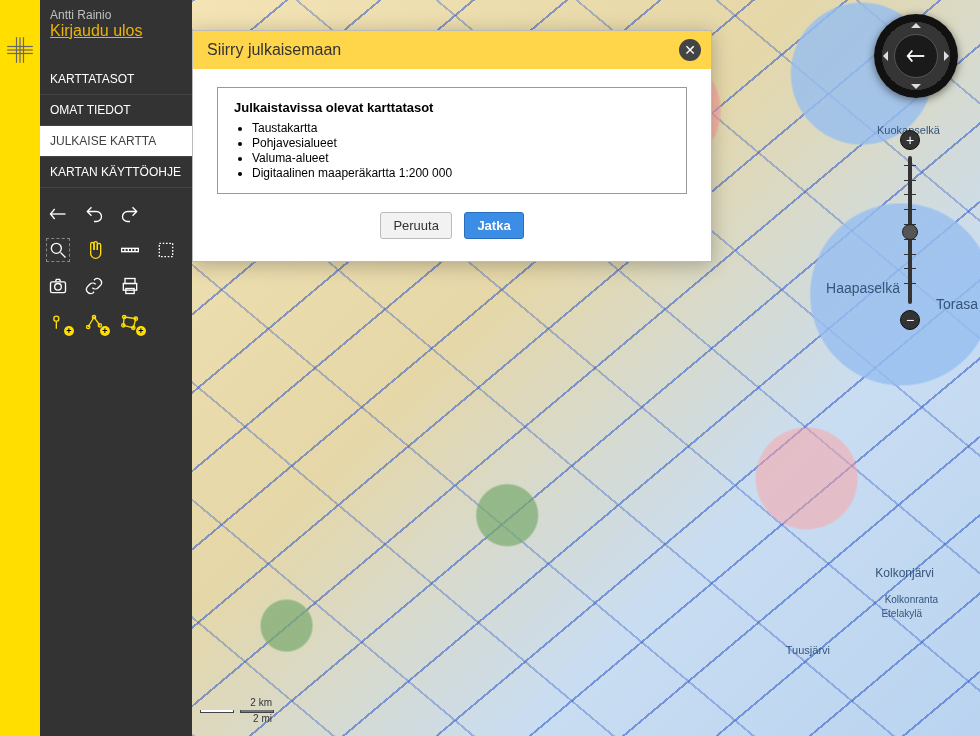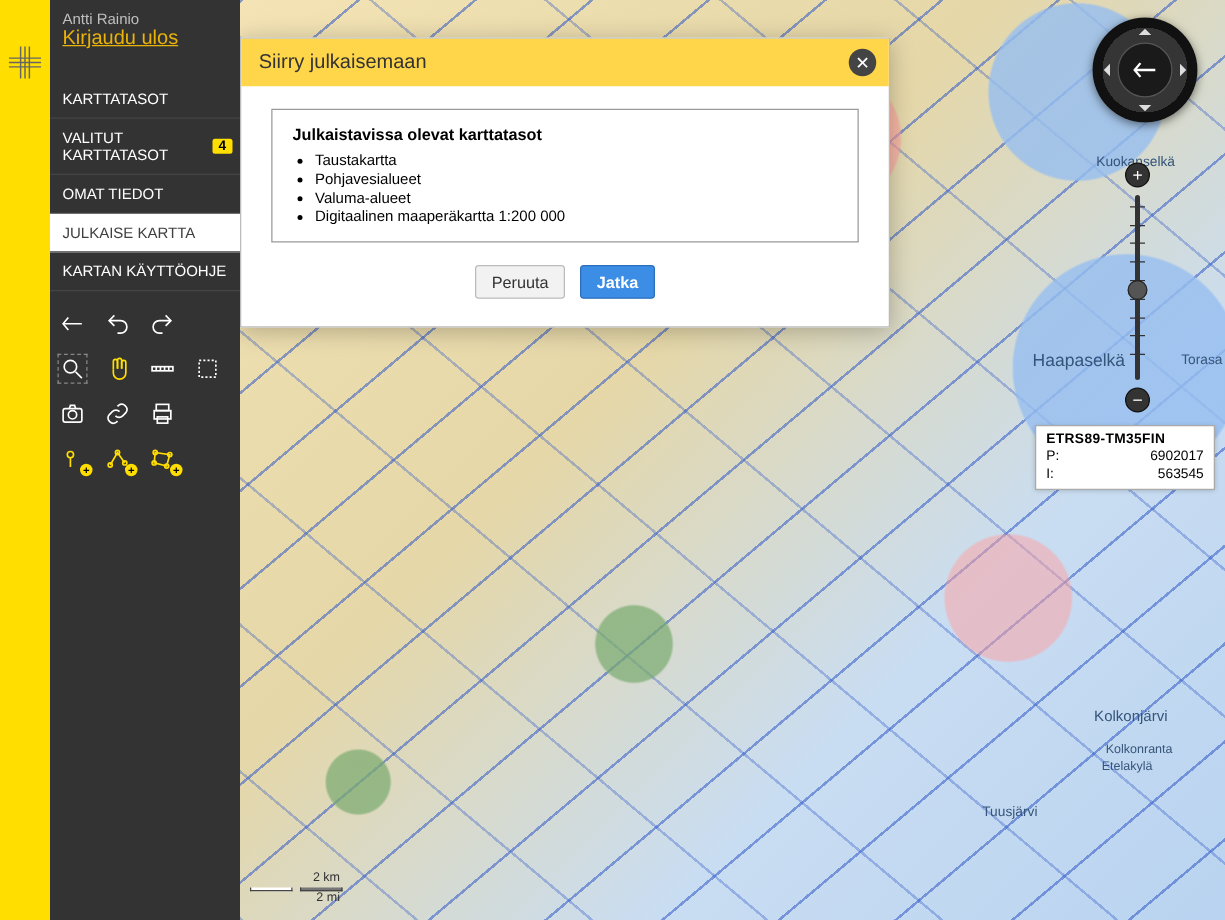--- a/index.html
+++ b/index.html
@@ -112,24 +112,20 @@
   </div>
 </div>
 
 <div class="sidebar">
   <div class="user-block">
     <div class="user-name">Antti Rainio</div>
     <a class="logout">Kirjaudu ulos</a>
   </div>
   <div class="nav">
     <div class="nav-item"><span>KARTTATASOT</span></div>
-    <div class="nav-item">
-      <span>VALITUT KARTTATASOT</span>
-      <span class="badge">4</span>
-    </div>
     <div class="nav-item"><span>OMAT TIEDOT</span></div>
     <div class="nav-item active"><span>JULKAISE KARTTA</span></div>
     <div class="nav-item"><span>KARTAN KÄYTTÖOHJE</span></div>
   </div>
 
   <div class="tools">
     <div class="tool-row">
       <div class="tool">
           <svg viewBox="0 0 24 24">
             <polyline points="8,6 3,12 8,18"></polyline>
@@ -232,21 +228,21 @@
 </div>
 
 <div class="map">
   <div class="map-bg"></div>
 
   <div class="map-label" style="right:80px; top:280px; font-size:14px;">Haapaselkä</div>
   <div class="map-label" style="right:46px; top:566px;">Kolkonjärvi</div>
   <div class="map-label" style="right:42px; top:594px; font-size:10px;">Kolkonranta</div>
   <div class="map-label" style="right:58px; top:608px; font-size:10px;">Etelakylä</div>
   <div class="map-label" style="right:150px; top:644px; font-size:11px;">Tuusjärvi</div>
-  <div class="map-label" style="right:2px; top:282px; font-size:11px;">Torasa</div>
+  <div class="map-label" style="right:2px; top:296px; font-size:14px;">Torasa</div>
   <div class="map-label" style="right:40px; top:124px; font-size:11px;">Kuokanselkä</div>
 
   <div class="dialog">
     <div class="dialog-title">
       <span>Siirry julkaisemaan</span>
       <div class="close-x">✕</div>
     </div>
     <div class="dialog-body">
       <div class="panel">
         <h3>Julkaistavissa olevat karttatasot</h3>
@@ -287,31 +283,20 @@
       <div class="z-tick" style="top:46%"></div>
         <div class="z-tick" style="top:56%"></div>
       <div class="z-tick" style="top:66%"></div>
         <div class="z-tick" style="top:76%"></div>
       <div class="z-tick" style="top:86%"></div>
       <div class="z-handle"></div>
     </div>
     <div class="z-btn">−</div>
   </div>
 
-  <div class="coords">
-    <div style="font-weight:600; letter-spacing:0.3px;">ETRS89-TM35FIN</div>
-    <div class="coords-row">
-      <span>P:</span>
-      <span>6902017</span>
-    </div>
-    <div class="coords-row">
-      <span>I:</span>
-      <span>563545</span>
-    </div>
-  </div>
 
   <div class="scale">
     <div style="text-align:right; width:72px;">2 km</div>
     <div class="scale-bar">
         <div class="sb a"></div>
         <div class="sb b"></div>
       </div>
     <div style="text-align:right; width:72px;">2 mi</div>
   </div>
 </div>

